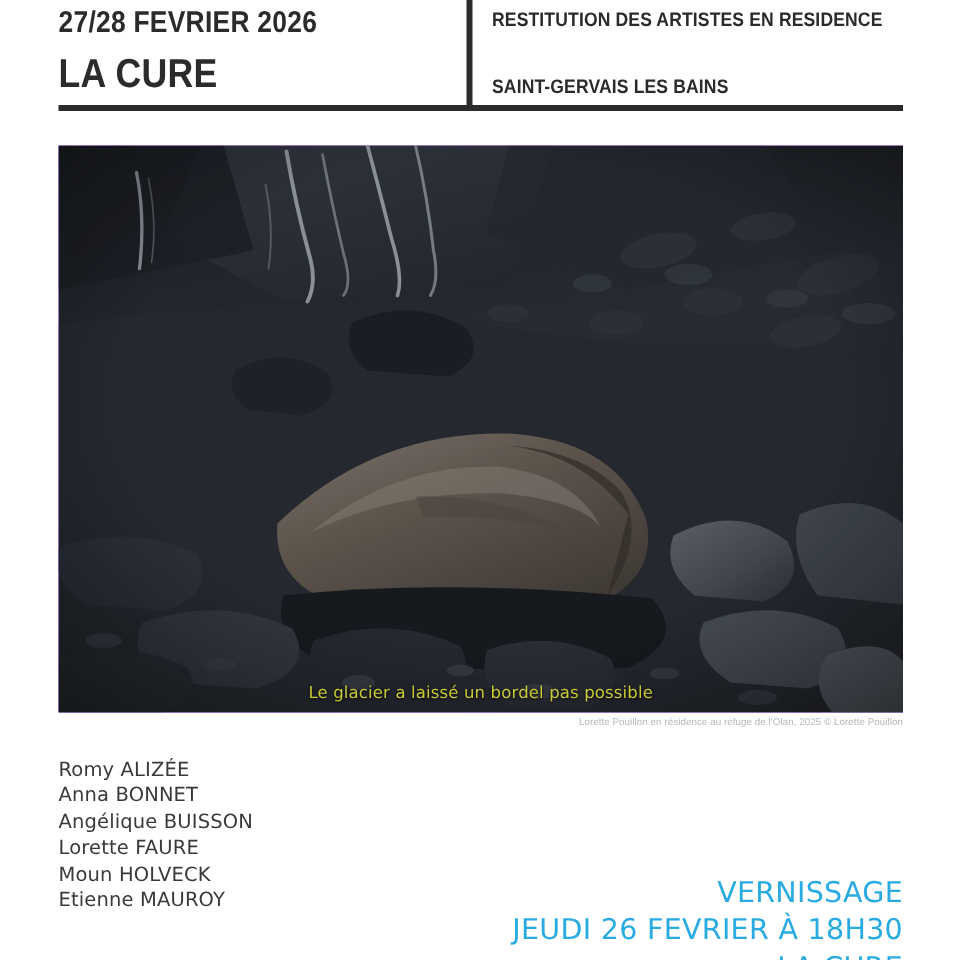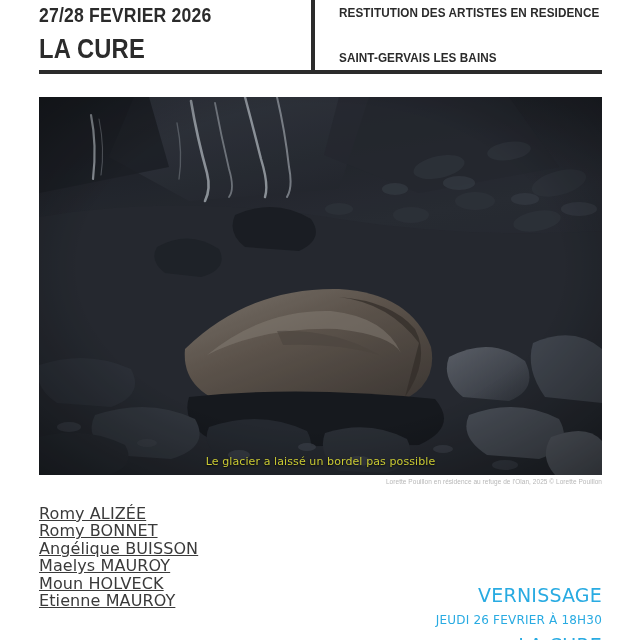--- a/index.html
+++ b/index.html
@@ -35,21 +35,21 @@
   }
   .header-left {
     position: absolute;
     left: 0;
     top: 0;
     width: 262px;
     height: 72px;
   }
   .header-right {
     position: absolute;
-    left: 300px;
+    left: 289px;
     top: 0;
     width: 271px;
     height: 72px;
   }
   .header-divider {
     position: absolute;
     left: 272px;
     top: 0;
     width: 4px;
     height: 72px;
@@ -176,46 +176,45 @@
     letter-spacing: 0.1px;
     margin: 0 0 23px 0;
   }
   .artists-list {
     list-style: none;
     margin: 0;
     padding: 0;
   }
   .artists-list li {
     font-family: "DejaVu Sans", sans-serif;
-    font-size: 16px;
+    font-size: 13px;
     font-weight: 400;
     line-height: 17.4px;
     color: #3a3a3a;
     letter-spacing: 0.1px;
     white-space: nowrap;
-    text-decoration: underline;
   }
 
   
   .vernissage {
     position: absolute;
     right: 38px;
     top: 583px;
     text-align: right;
     color: #29abe2;
   }
   .vernissage-line {
     font-family: "DejaVu Sans", sans-serif;
     font-weight: 400;
     letter-spacing: 0.2px;
     line-height: 25px;
     white-space: nowrap;
   }
   .v1 { font-size: 19px; }
-  .v2 { font-size: 12px; }
+  .v2 { font-size: 19px; }
   .v3 { font-size: 19px; }
 </style>
 </head>
 <body>
 
 <div class="poster">
 
   <div class="header">
 
     <div class="header-left">
@@ -337,23 +336,23 @@
     </svg>
 
     <div class="photo-caption">Le glacier a laissé un bordel pas possible</div>
   </div>
 
   <div class="photo-credit">Lorette Pouillon en résidence au refuge de l'Olan, 2025 © Lorette Pouillon</div>
 
   <div class="artists">
     <ul class="artists-list">
       <li>Romy ALIZÉE</li>
-      <li>Romy BONNET</li>
+      <li>Anna BONNET</li>
       <li>Angélique BUISSON</li>
-      <li>Maelys MAUROY</li>
+      <li>Lorette FAURE</li>
       <li>Moun HOLVECK</li>
       <li>Etienne MAUROY</li>
     </ul>
   </div>
 
   <div class="vernissage">
     <div class="vernissage-line v1">VERNISSAGE</div>
     <div class="vernissage-line v2">JEUDI 26 FEVRIER À 18H30</div>
     <div class="vernissage-line v3">LA CURE</div>
   </div>

